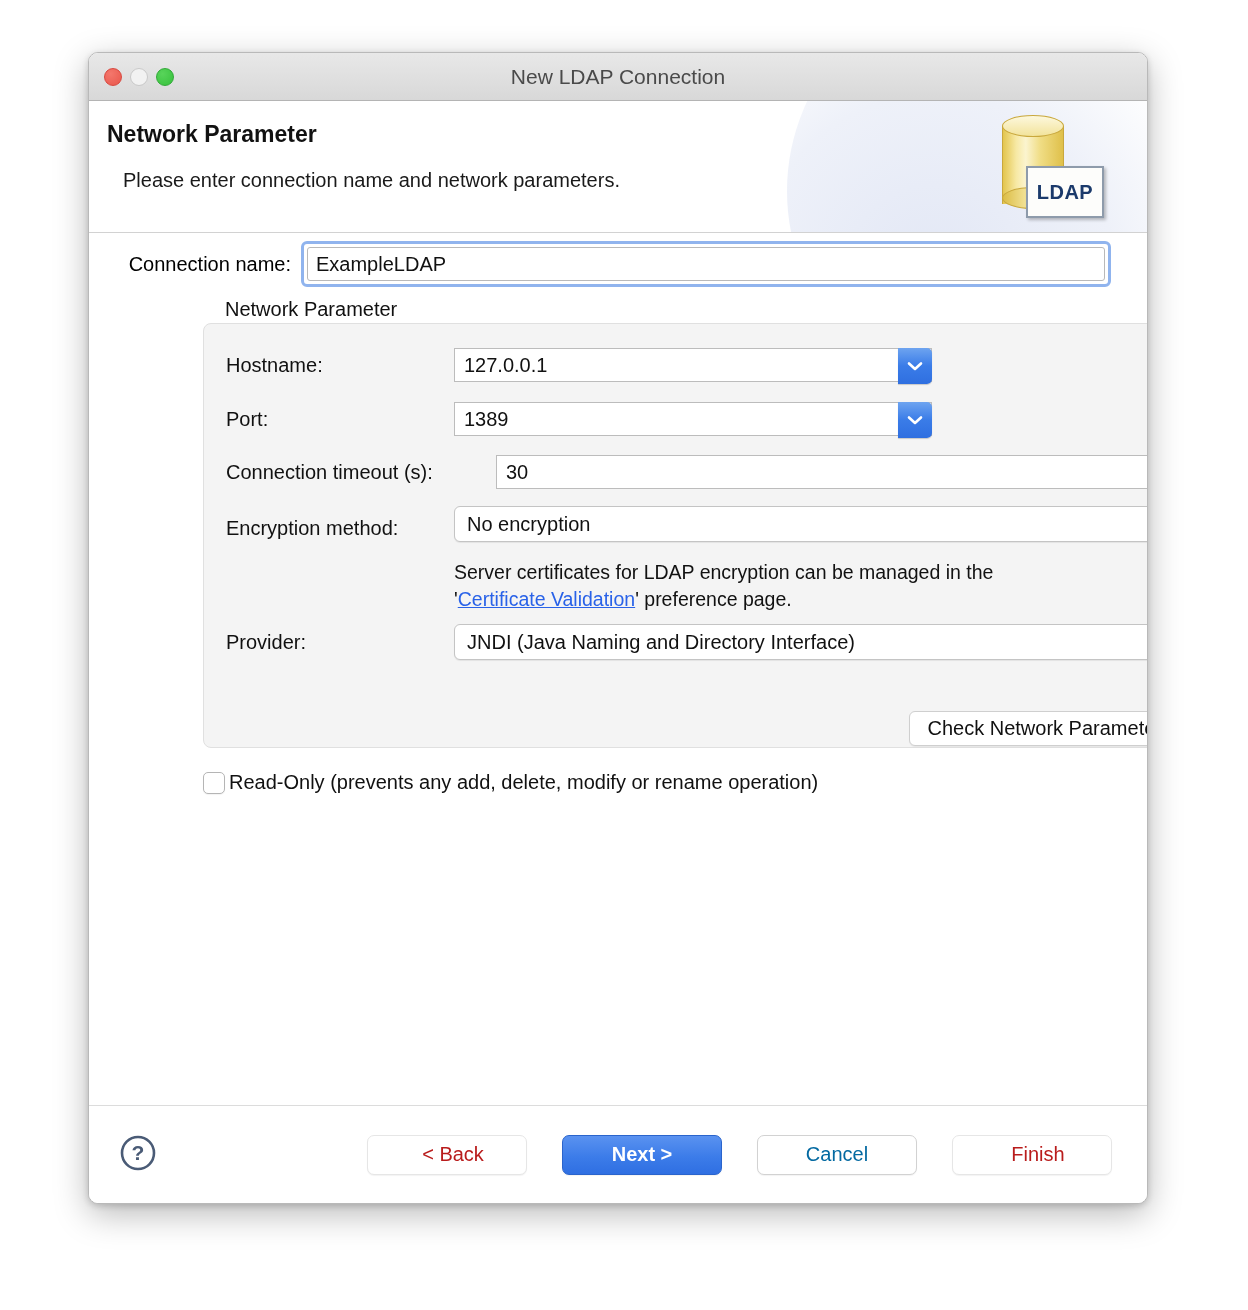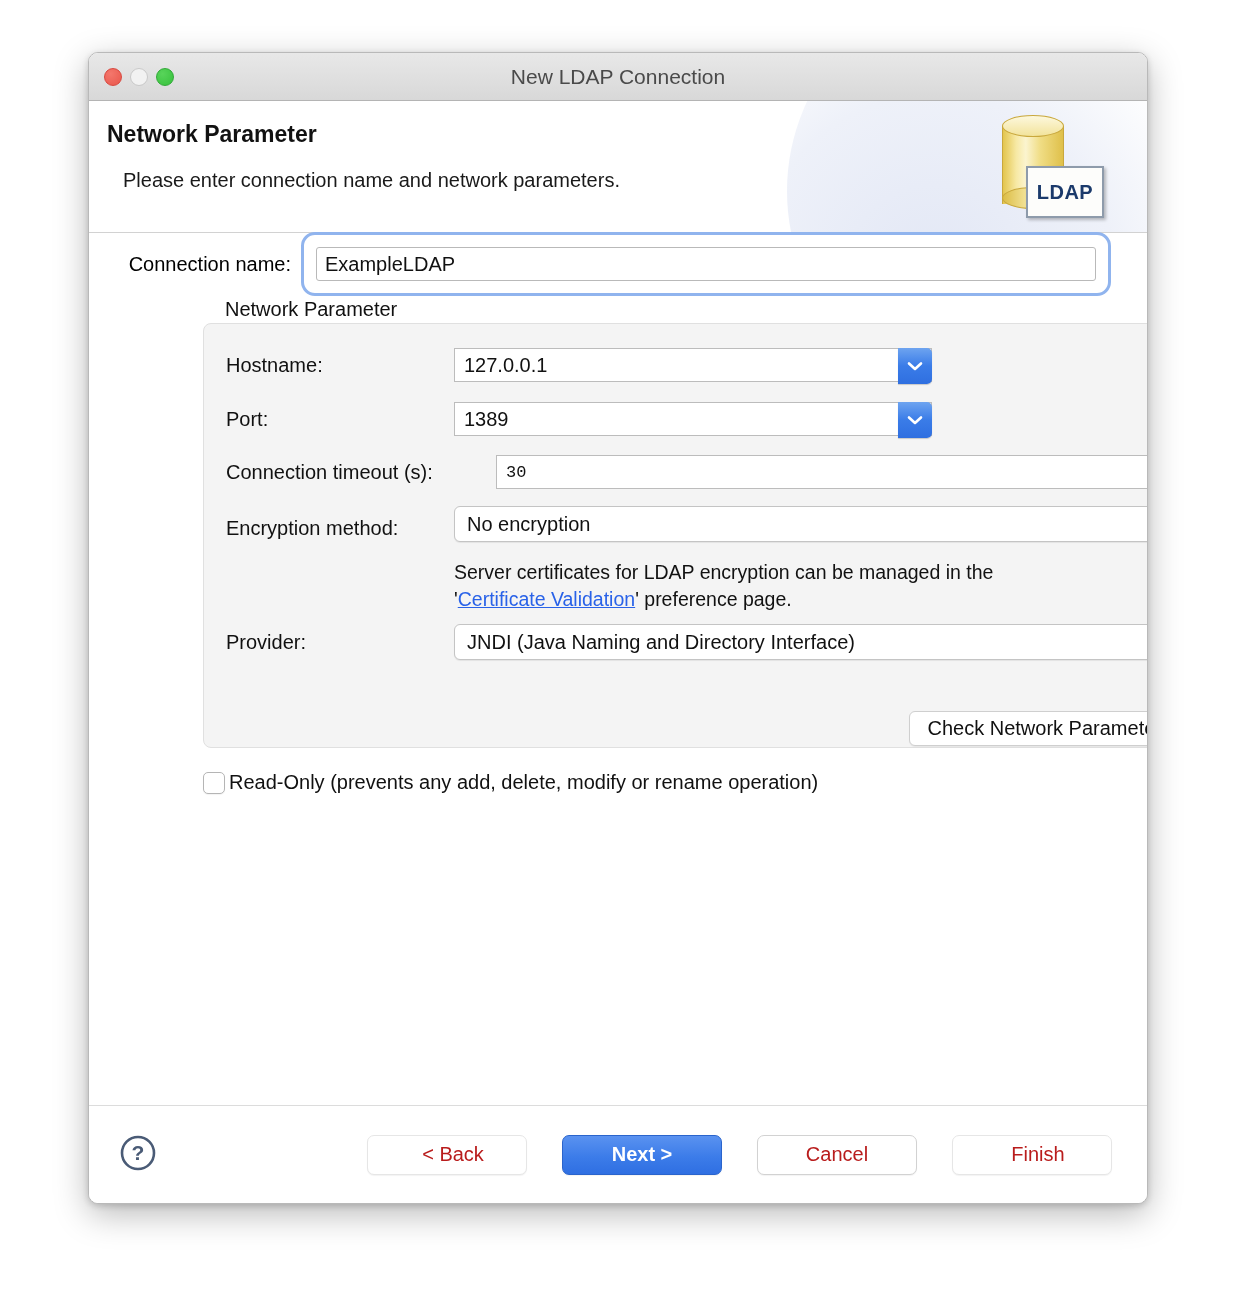--- a/index.html
+++ b/index.html
@@ -156,24 +156,24 @@
   }
   .conn-label {
     width: 212px;
     text-align: right;
     font-size: 20px;
     color: #000000;
     padding-right: 10px;
   }
   .focus-wrap {
     width: 810px;
-    border-radius: 14px;
+    border-radius: 6px;
     border: 3px solid #90b4ee;
     background: #ffffff;
-    padding: 12px;
+    padding: 3px;
   }
   .focus-wrap input {
     width: 100%;
     height: 34px;
     border: 1px solid #b9b9b9;
     border-radius: 3px;
     font-size: 20px;
     font-family: "Liberation Sans", sans-serif;
     padding: 0 8px;
     color: #111;
@@ -230,21 +230,21 @@
   }
 
   
   .tfield {
     height: 34px;
     background: #ffffff;
     border: 1px solid #bcbcbc;
     display: flex; align-items: center;
   }
   .tfield span {
-    font-size: 17px; color: #111; padding-left: 9px; font-family: Liberation Mono, monospace;
+    font-size: 20px; color: #111; padding-left: 9px;
   }
 
   
   .popup {
     position: relative;
     height: 36px;
     background: #ffffff;
     border: 1px solid #c4c4c4;
     border-radius: 6px;
     display: flex; align-items: center;
@@ -330,21 +330,21 @@
   }
   .btn {
     width: 160px;
     height: 40px;
     border-radius: 7px;
     font-size: 20px;
     font-family: "Liberation Sans", sans-serif;
     display: flex; align-items: center; justify-content: center;
     border: 1px solid #d2d2d2;
     background: #ffffff;
-    color: #b91c1c;
+    color: #0369a1;
     box-shadow: 0 1px 1px rgba(0,0,0,0.05);
   }
   .btn.disabled { color: #b91c1c; border-color: #e6e6e6; padding-left: 12px; }
   .btn.primary {
     background: linear-gradient(to bottom, #5a92f0 0%, #3c7ce9 55%, #2f6fe2 100%);
     border: 1px solid #2a64cc;
     color: #ffffff;
     font-weight: bold;
   }
 </style>

